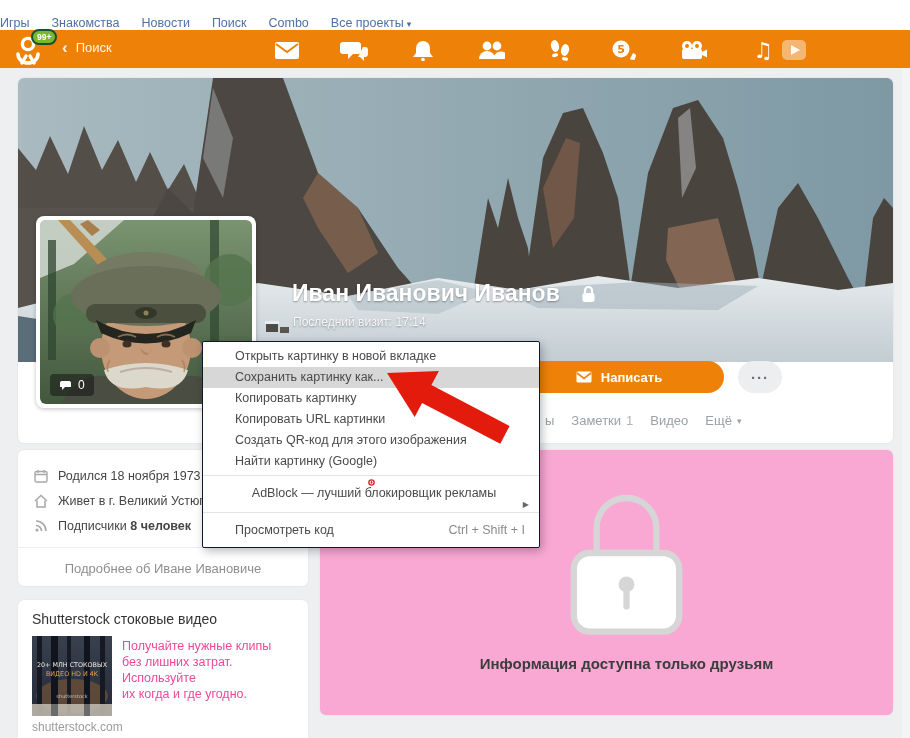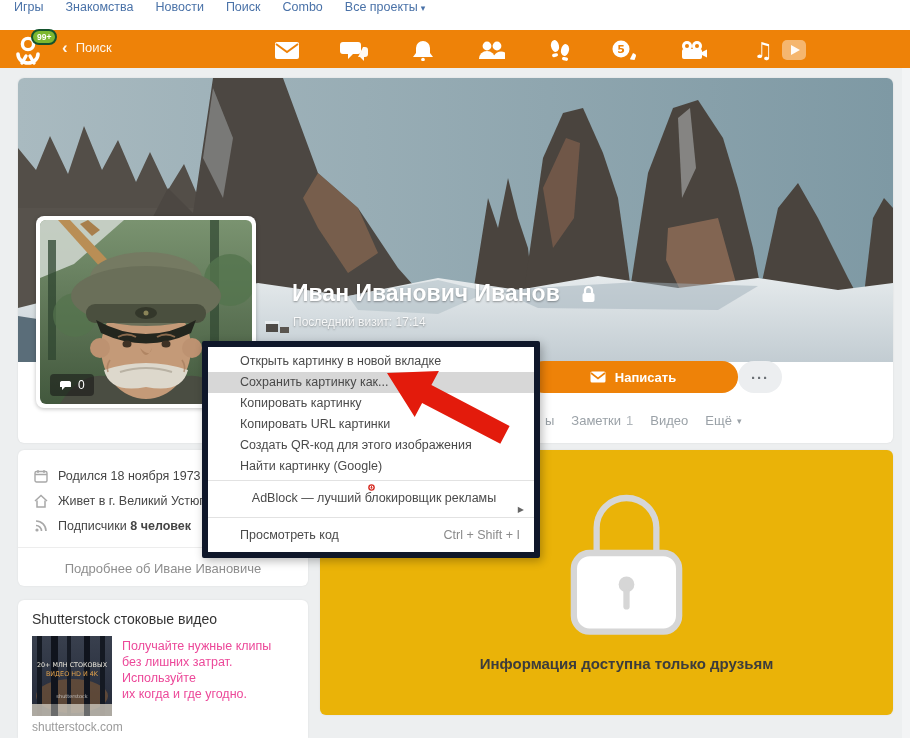--- a/index.html
+++ b/index.html
@@ -4,21 +4,21 @@
 <style>
   * { margin:0; padding:0; box-sizing:border-box; }
   html,body { background:#e9ebec; }
   #frame {
     position:relative; width:910px; height:738px; overflow:hidden;
     background:#edeff0; font-family:"Liberation Sans", sans-serif;
     -webkit-font-smoothing:antialiased;
   }
   
   .topbar { position:absolute; left:0; top:0; width:910px; height:30px; background:#ffffff;
-            display:flex; align-items:flex-start; padding-left:14px; gap:22px; }
+            display:flex; align-items:flex-end; gap:22px; }
   .topbar a { font-size:12.5px; color:#4a72a8; text-decoration:none; cursor:pointer; }
   .topbar .caret { font-size:9px; margin-left:3px; }
   
   .header { position:absolute; left:0; top:30px; width:910px; height:38px; background:#ee8208; }
   .logo { position:absolute; left:13px; top:36px; width:30px; height:30px; }
   .logo-badge { position:absolute; left:31px; top:29px; background:#7cb82f; color:#fff;
                 font-size:8.5px; font-weight:bold; border-radius:8px; padding:1px 4px;
                 border:2px solid #14532d; line-height:10px; }
   .back { position:absolute; left:62px; top:40px; color:rgba(255,255,255,.92); font-size:13px;
           display:flex; align-items:center; gap:8px; cursor:pointer; }
@@ -33,21 +33,21 @@
                  background:#fff; border-radius:8px; padding:4px;
                  box-shadow:0 1px 4px rgba(0,0,0,.25); }
   .avatar-card svg { border-radius:6px; display:block; }
   .av-badge { position:absolute; left:14px; bottom:12px; background:rgba(20,20,20,.55);
               border-radius:4px; height:22px; display:flex; align-items:center; gap:6px;
               padding:0 9px; color:#fff; font-size:12px; }
   .pname { position:absolute; left:274px; top:202px; color:#fff; font-size:23px; font-weight:bold;
            display:flex; align-items:center; gap:21px; text-shadow:0 1px 2px rgba(0,0,0,.35); }
   .pvisit { position:absolute; left:275px; top:237px; color:rgba(255,255,255,.88); font-size:12px;
             text-shadow:0 1px 2px rgba(0,0,0,.35); }
-  .write-btn { position:absolute; left:510px; top:283px; width:210px; height:32px;
+  .write-btn { position:absolute; left:496px; top:283px; width:210px; height:32px;
                background:#ee8208; border:none; border-radius:16px; color:#fff;
                font-family:"Liberation Sans",sans-serif;
                font-size:13px; font-weight:bold; display:flex; align-items:center;
                justify-content:center; gap:9px; cursor:pointer; }
   .more-btn { position:absolute; left:720px; top:283px; width:44px; height:32px;
               background:#eceef0; border:none; border-radius:16px; color:#6b7075;
               font-size:15px; font-weight:bold; letter-spacing:1px; cursor:pointer;
               font-family:"Liberation Sans",sans-serif; }
   .tabs { position:absolute; left:527px; top:335px; display:flex; gap:17px; align-items:center;
           font-size:13px; color:#9aa1a7; }
@@ -64,26 +64,26 @@
                padding:13px 8px; font-size:13px; color:#8e8e8e; cursor:pointer; }
   .ad-card { position:absolute; left:18px; top:600px; width:290px; height:138px;
              background:#fff; border-radius:6px 6px 0 0; box-shadow:0 0 2px rgba(0,0,0,.08); }
   .ad-title { padding:11px 14px 8px 14px; font-size:14px; color:#333; }
   .ad-thumb { position:absolute; left:14px; top:36px; width:80px; height:80px; cursor:pointer; }
   .ad-text { position:absolute; left:104px; top:38px; width:178px; font-size:12.5px;
              color:#ec4899; line-height:16px; }
   .ad-domain { position:absolute; left:14px; top:120px; font-size:12px; color:#9b9b9b; }
   
   .locked-card { position:absolute; left:320px; top:450px; width:573px; height:265px;
-                 background:#eab308; border-radius:6px; box-shadow:0 0 2px rgba(0,0,0,.08);padding-left:40px; }
+                 background:#f9a8d4; border-radius:6px; box-shadow:0 0 2px rgba(0,0,0,.08);padding-left:40px; }
   .lock-big { display:block; margin:26px auto 0 auto; }
   .locked-msg { text-align:center; margin-top:14px; font-size:15px; font-weight:bold; color:#3c3c3c; }
   
   .ctx-menu { position:absolute; left:202px; top:341px; width:338px; background:#ffffff;
-              border:6px solid #0f172a; border-radius:2px; z-index:50;
+              border:1px solid #0f172a; border-radius:2px; z-index:50;
               box-shadow:2px 3px 10px rgba(0,0,0,.28); padding:4px 0; }
   .ctx-item { height:21px; line-height:21px; padding:0 24px 0 32px; font-size:12.5px;
               color:#4a4a4a; cursor:pointer; white-space:nowrap; }
   .ctx-item.hl { background:#d7d7d7; }
   .ctx-sep { height:1px; background:#e2e2e2; margin:3px 0; }
   .ctx-adblock { height:30px; display:flex; align-items:center; padding:0 10px;
                  font-size:12.5px; color:#4a4a4a; cursor:pointer;flex-direction:column; }
   .ctx-adblock .lbl { margin-left:6px; }
   .ctx-adblock .sub { margin-left:auto; font-size:8px; color:#666; }
   .ctx-inspect { height:27px; display:flex; align-items:center; font-size:12.5px;

